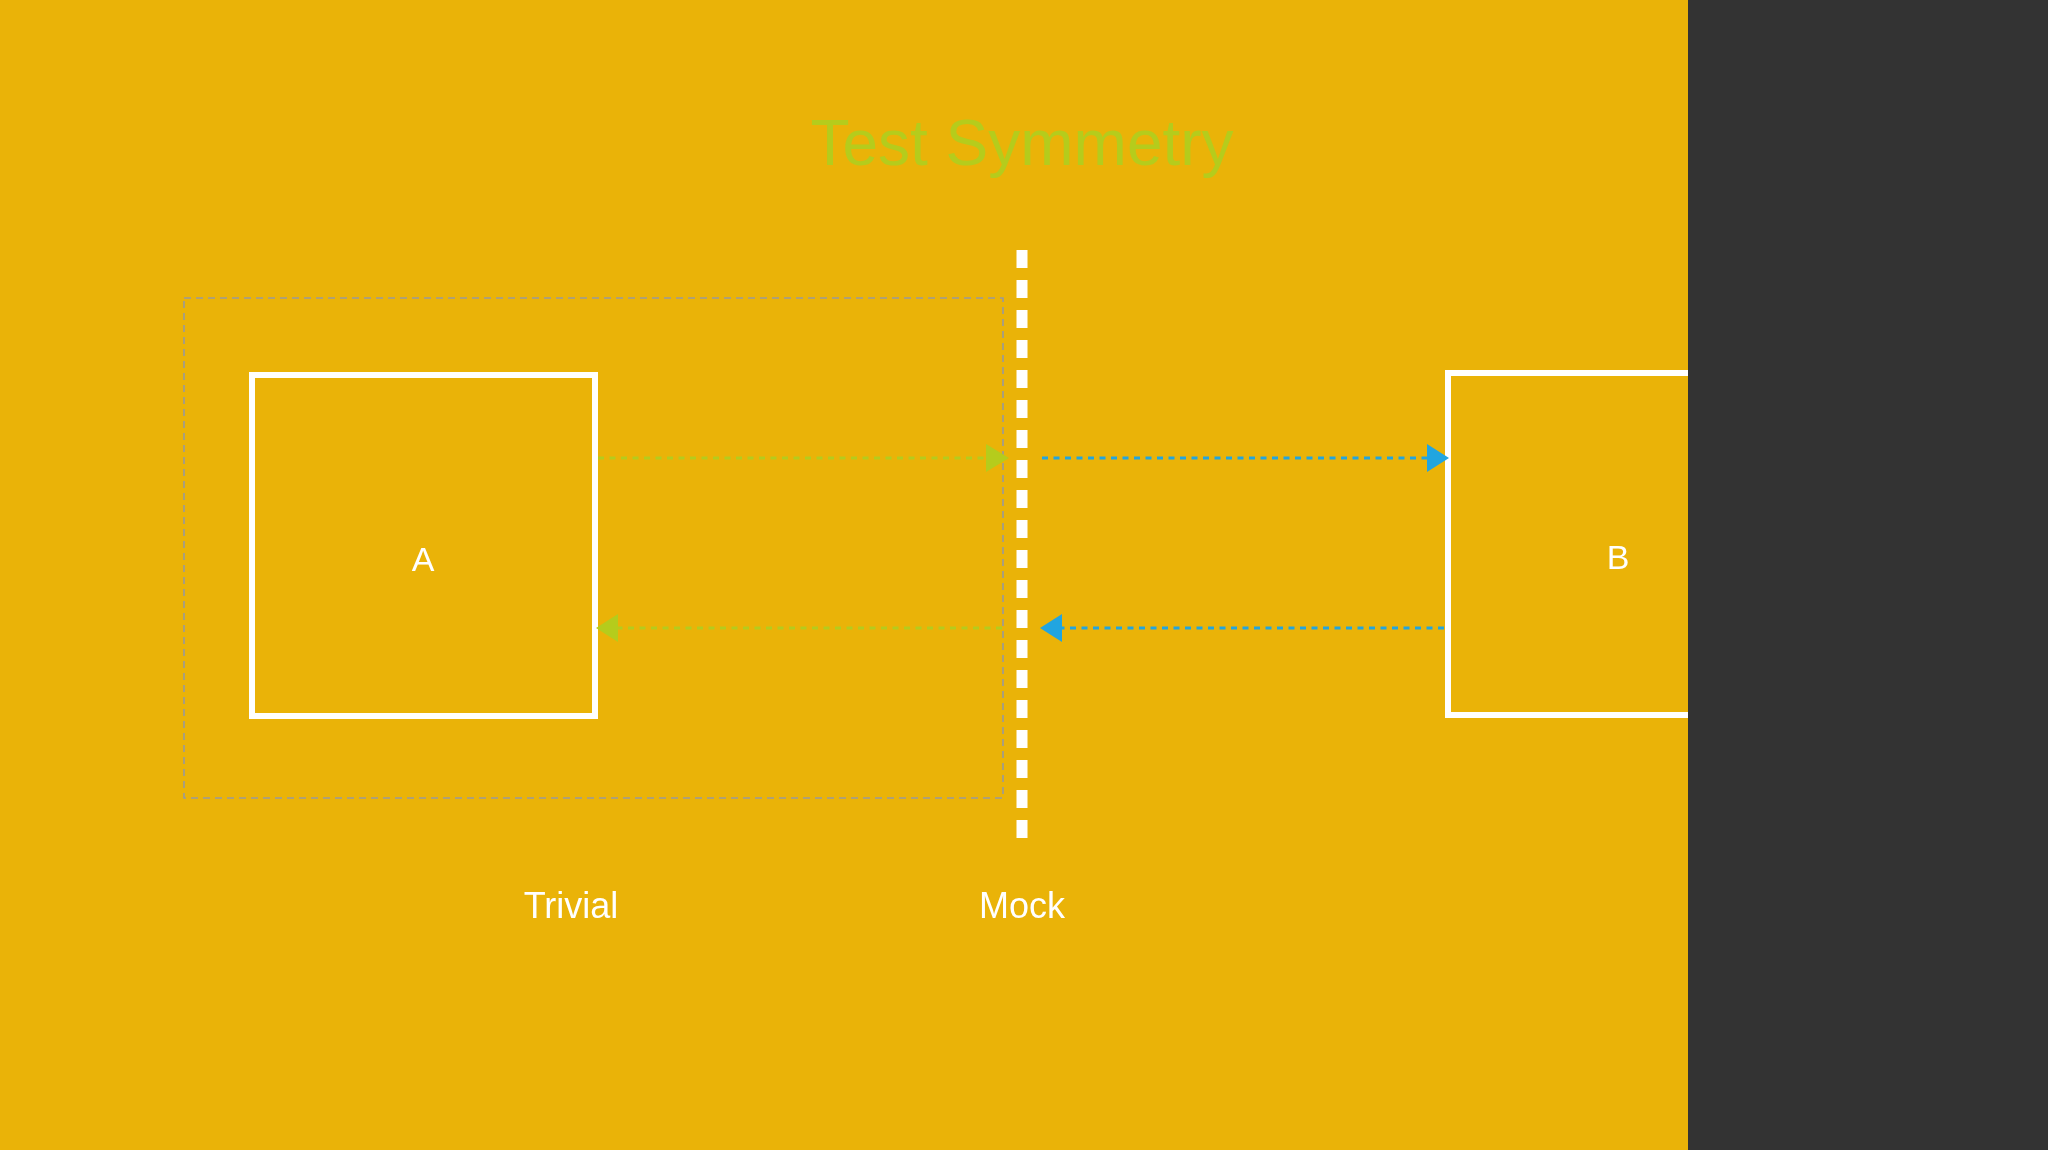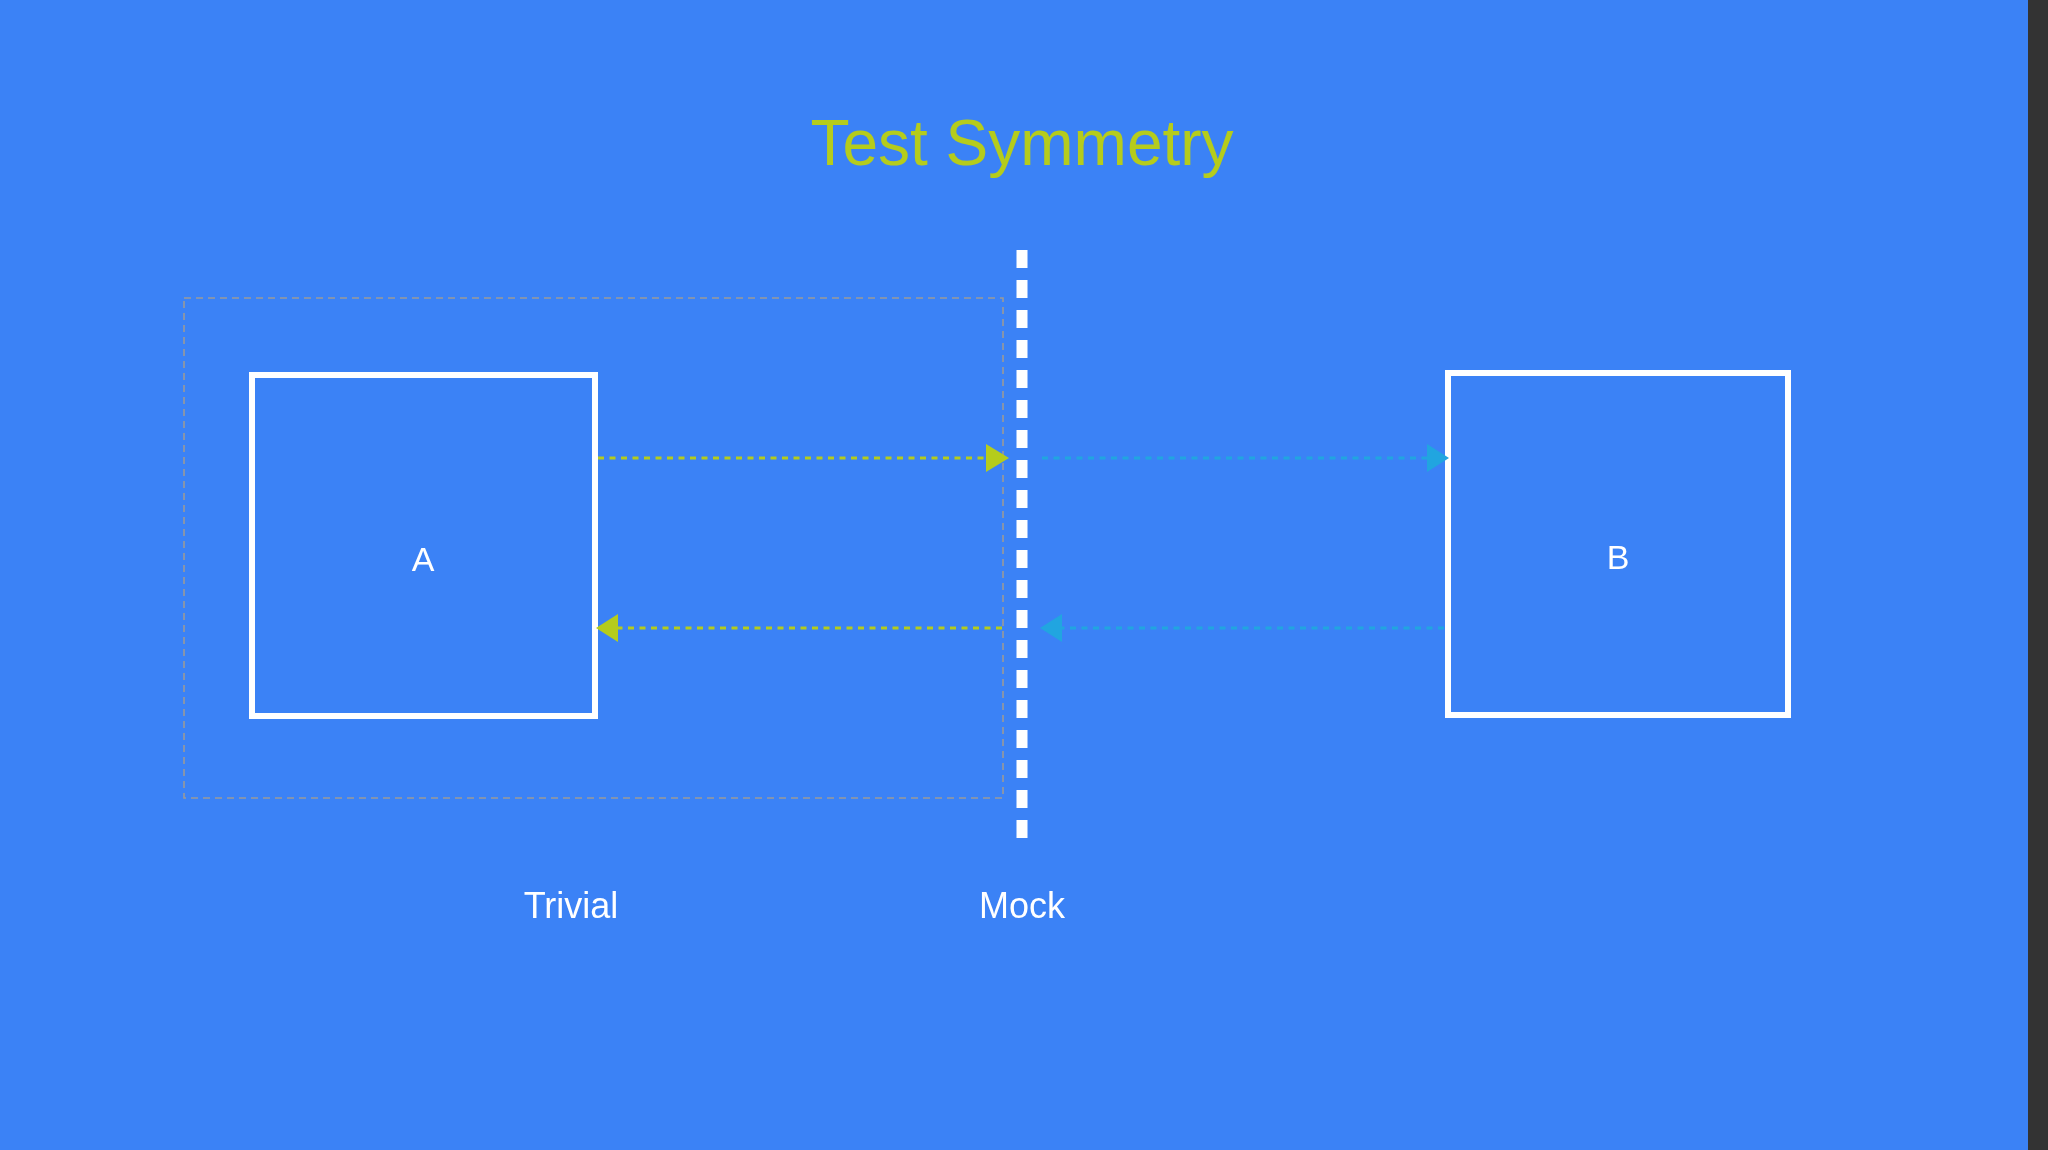--- a/index.html
+++ b/index.html
@@ -2,23 +2,23 @@
 <html><head>
 <meta charset="utf-8">
 <style>
   html, body {
     margin: 0;
     padding: 0;
     background: #333333;
   }
   #stage {
     position: relative;
-    width: 2028px;
+    width: 1688px;
     height: 1150px;
-    background: #3b82f6;
+    background: #eab308;
     overflow: hidden;
     font-family: "Liberation Sans", sans-serif;
   }
   #diagram-svg {
     position: absolute;
     left: 0;
     top: 0;
     width: 2048px;
     height: 1150px;
     display: block;

